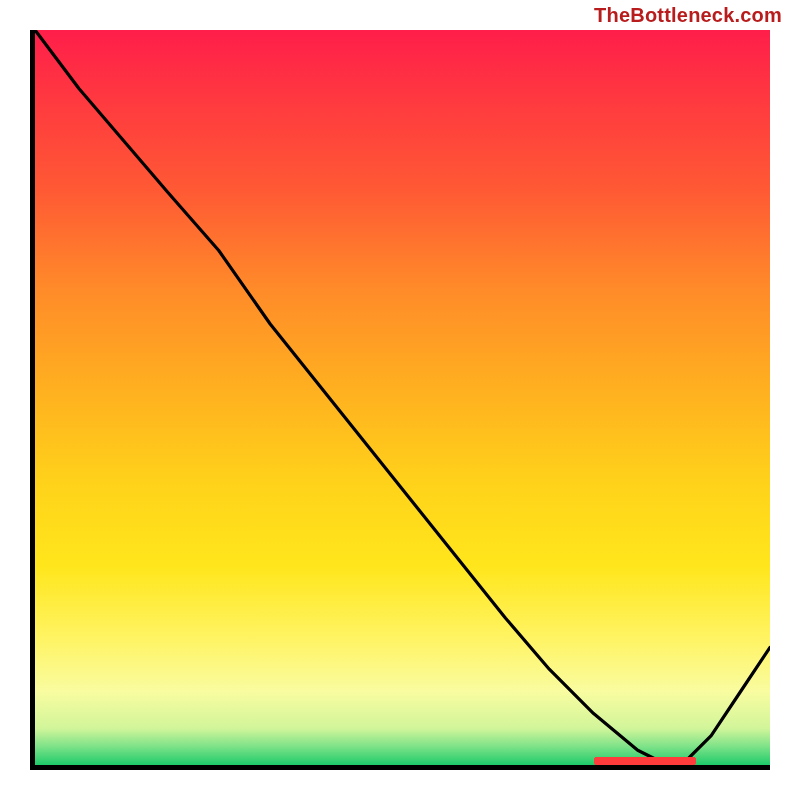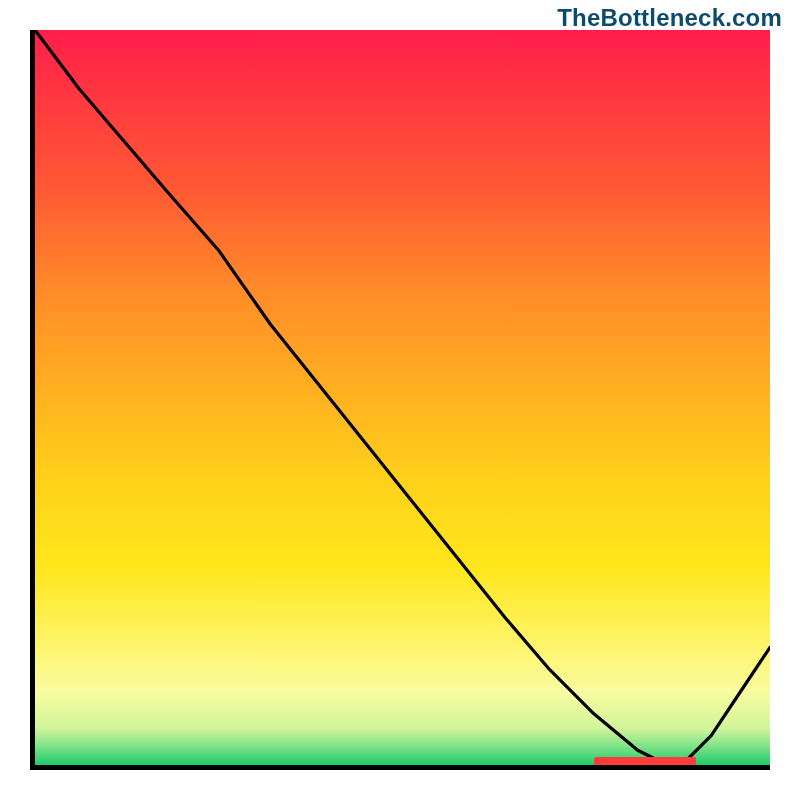--- a/index.html
+++ b/index.html
@@ -8,23 +8,23 @@
     height: 800px;
     background: #ffffff;
     font-family: Arial, Helvetica, sans-serif;
     position: relative;
     overflow: hidden;
   }
   .watermark {
     position: absolute;
     top: 4px;
     right: 18px;
-    font-size: 24px;
+    font-size: 20px;
     font-weight: 600;
-    color: #0c4a6e;
+    color: #b91c1c;
     letter-spacing: 0.2px;
   }
   .plot-frame {
     position: absolute;
     top: 30px;
     left: 30px;
     width: 740px;
     height: 740px;
     border: 5px solid #000;
     border-top: none;

